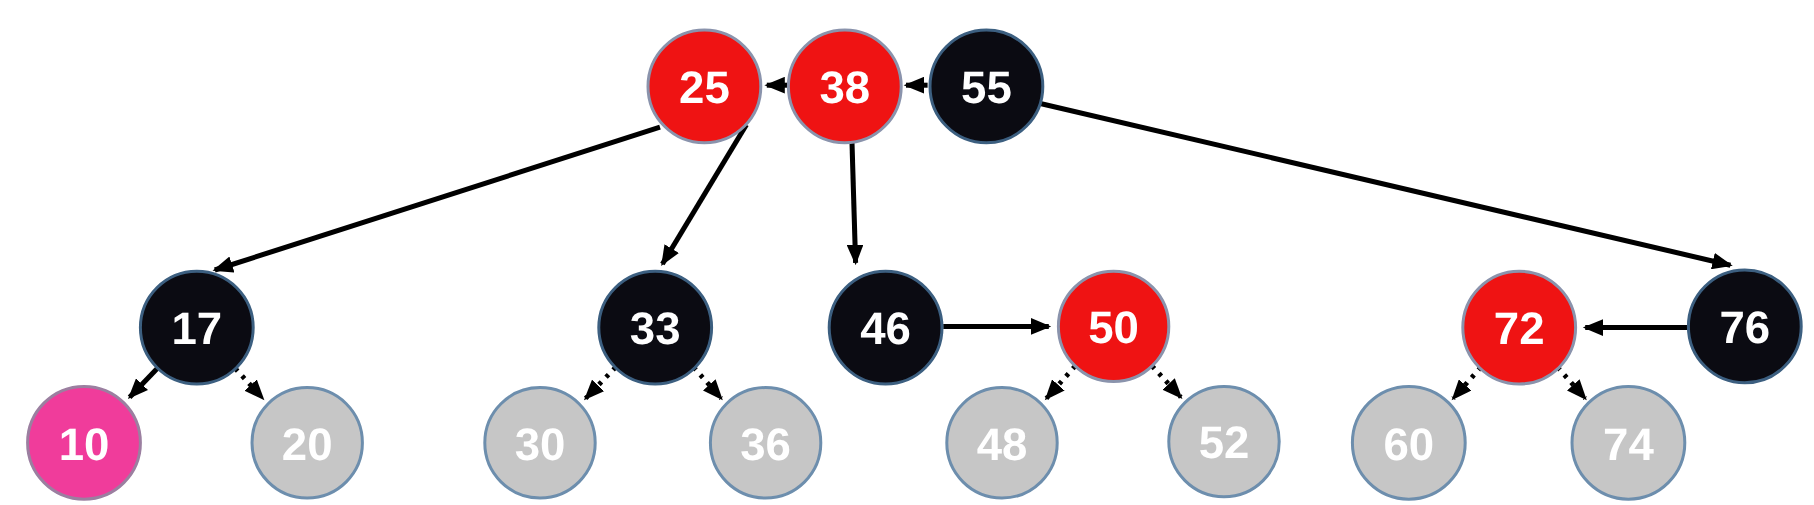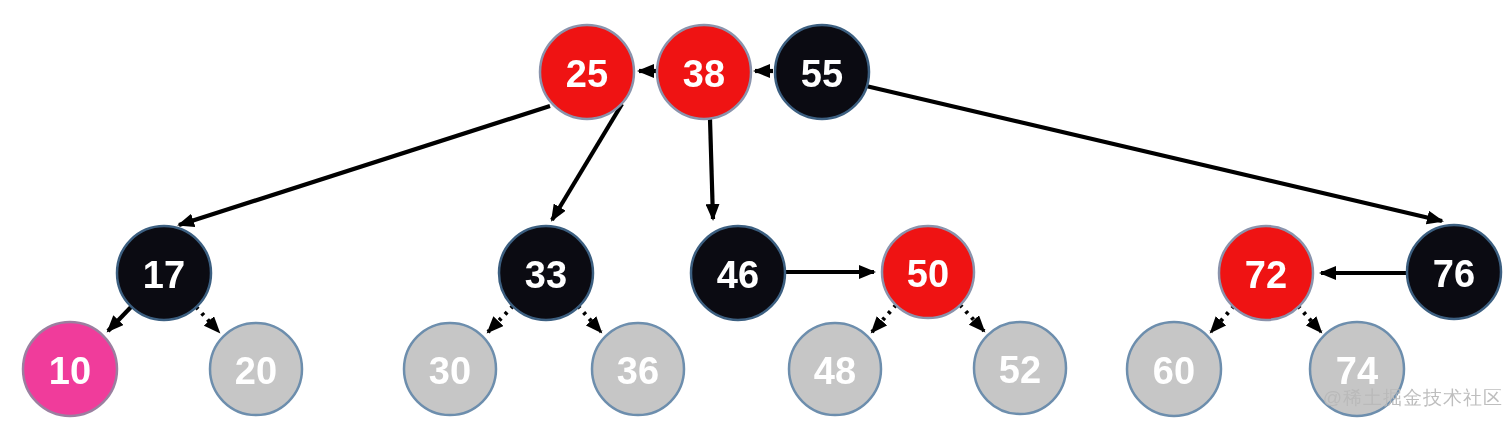--- a/index.html
+++ b/index.html
@@ -140,14 +140,13 @@
         <g>
           <circle cx="1174" cy="369" r="47" fill="#C6C6C6" stroke="#6D8EAD" stroke-width="2.5"></circle>
           <text x="1174" y="371" class="node-label">60</text>
         </g>
         <g>
           <circle cx="1357" cy="369" r="47" fill="#C6C6C6" stroke="#6D8EAD" stroke-width="2.5"></circle>
           <text x="1357" y="371" class="node-label">74</text>
         </g>
       </g>
   </svg>
-  <div id="watermark">@稀土掘金技术社区</div>
 </div>
 
 </body></html>

